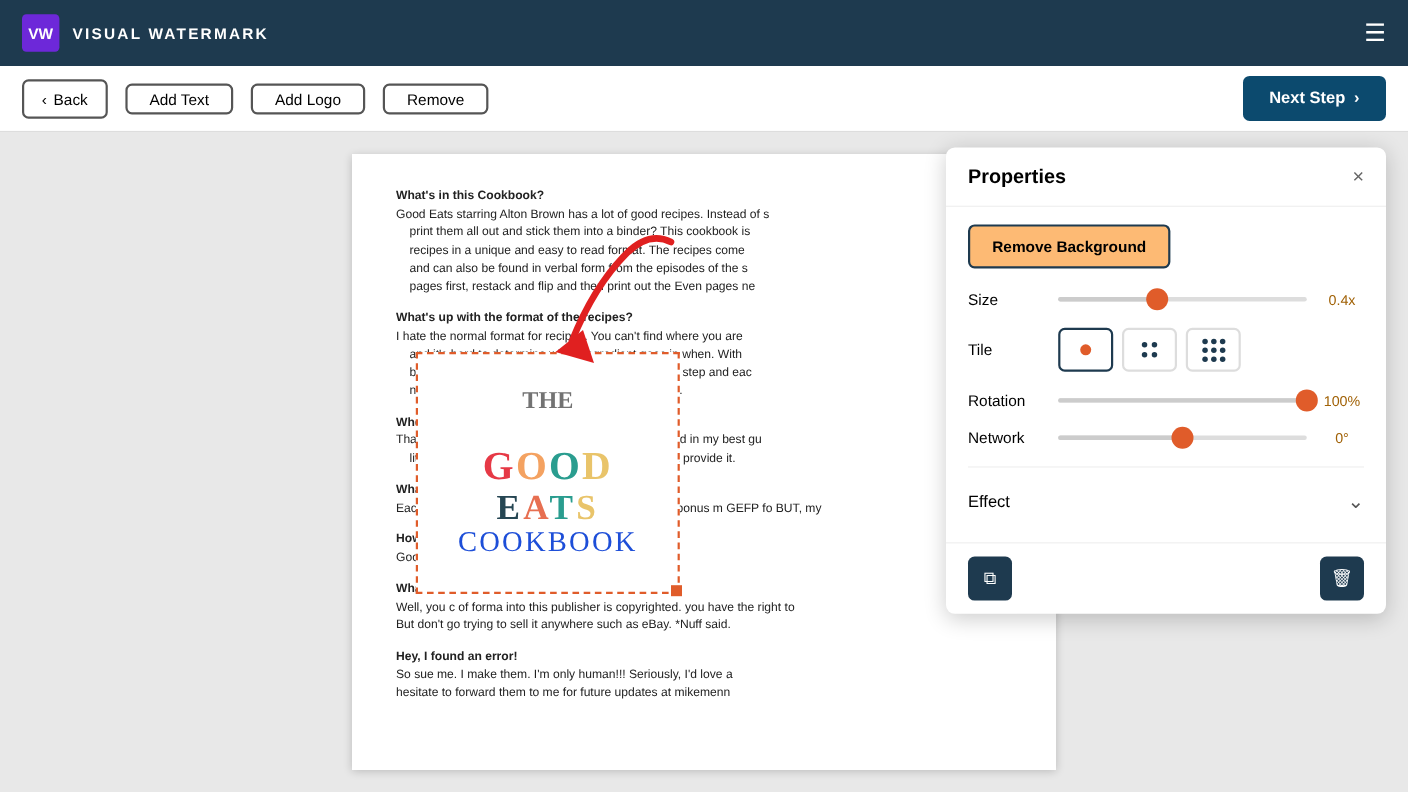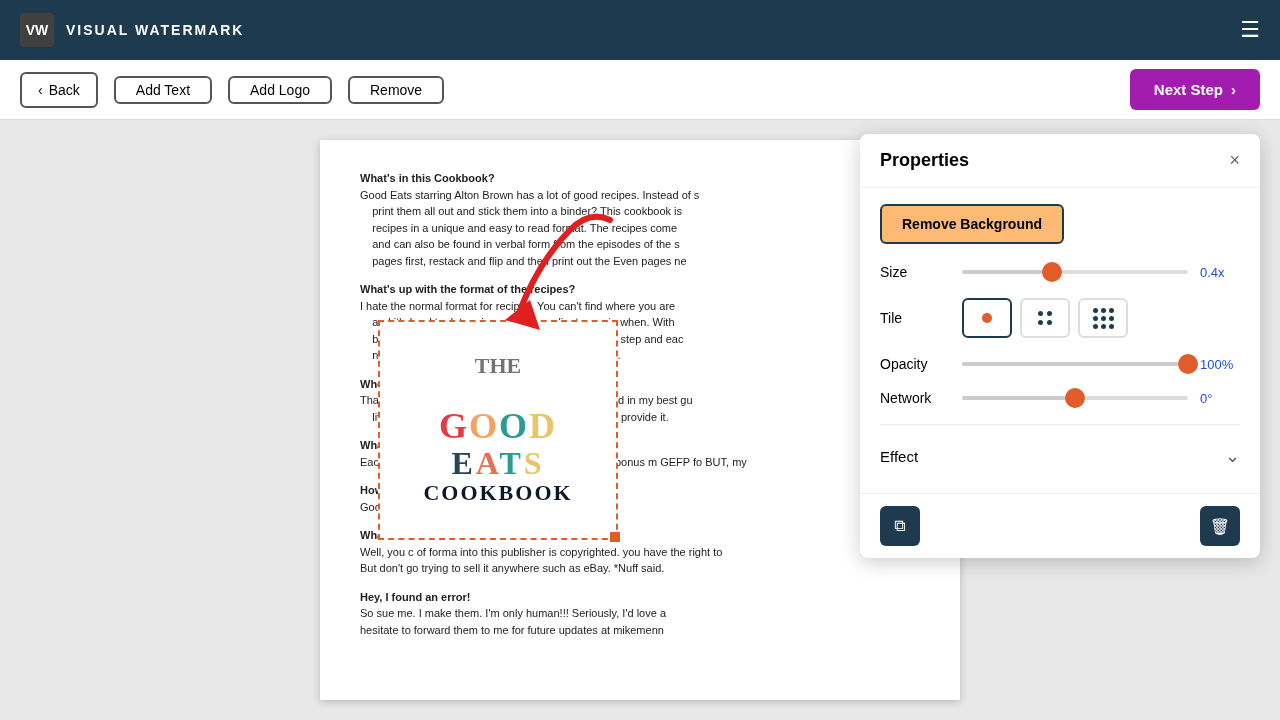--- a/index.html
+++ b/index.html
@@ -10,21 +10,21 @@
       background: #1e3a4f;
       height: 60px;
       display: flex;
       align-items: center;
       padding: 0 20px;
       justify-content: space-between;
     }
     .header-left { display: flex; align-items: center; gap: 12px; }
     .logo-icon {
       width: 34px; height: 34px;
-      background: #404040;
+      background: #6d28d9;
       border-radius: 4px;
       display: flex; align-items: center; justify-content: center;
       color: white; font-weight: bold; font-size: 14px;
     }
     .header-title {
       color: white;
       font-size: 14px;
       font-weight: 700;
       letter-spacing: 2px;
       text-transform: uppercase;
@@ -54,21 +54,21 @@
       border: 2px solid #555;
       background: white;
       padding: 4px 20px;
       border-radius: 6px;
       cursor: pointer;
       font-size: 14px;
       font-weight: 500;
     }
     .btn-next {
       margin-left: auto;
-      background: #a21caf;
+      background: #0c4a6e;
       color: white;
       border: none;
       padding: 12px 24px;
       border-radius: 6px;
       cursor: pointer;
       font-size: 15px;
       font-weight: 600;
       display: flex; align-items: center; gap: 8px;
     }
 
@@ -128,21 +128,21 @@
     .wm-good { font-size: 36px; font-weight: 900; letter-spacing: 2px; margin-top: 28px; }
     .wm-good span:nth-child(1) { color: #e63946; }
     .wm-good span:nth-child(2) { color: #f4a261; }
     .wm-good span:nth-child(3) { color: #2a9d8f; }
     .wm-good span:nth-child(4) { color: #e9c46a; }
     .wm-eats { font-size: 32px; font-weight: 900; letter-spacing: 3px; }
     .wm-eats span:nth-child(1) { color: #264653; }
     .wm-eats span:nth-child(2) { color: #e76f51; }
     .wm-eats span:nth-child(3) { color: #2a9d8f; }
     .wm-eats span:nth-child(4) { color: #e9c46a; }
-    .wm-cookbook { color: #0f172a; font-size: 22px; font-weight: 700; letter-spacing: 2px; }
+    .wm-cookbook { color: #1d4ed8; font-size: 26px; font-weight: 400; letter-spacing: 2px; }
     .resize-handle {
       position: absolute;
       bottom: -4px; right: -4px;
       width: 10px; height: 10px;
       background: #e05c2a;
       cursor: se-resize;
     }
 
     
     .arrow-annotation {
@@ -220,23 +220,23 @@
       position: absolute;
       top: 50%;
       transform: translate(-50%, -50%);
       width: 20px; height: 20px;
       border-radius: 50%;
       background: #e05c2a;
       cursor: pointer;
     }
     .prop-value {
       width: 40px;
-      text-align: left;
+      text-align: center;
       font-size: 13px;
-      color: #1d4ed8;
+      color: #a16207;
     }
 
     
     .tile-options {
       flex: 1;
       display: flex;
       gap: 8px;
     }
     .tile-btn {
       border: 2px solid #ddd;
@@ -438,21 +438,21 @@
                 <span></span>
               <span></span>
                 <span></span>
                 <span></span>
             </div>
           </button>
         </div>
       </div>
 
       <div class="prop-row">
-        <span class="prop-label">Opacity</span>
+        <span class="prop-label">Rotation</span>
         <div class="slider-wrapper">
           <div class="slider-fill" style="width:100%"></div>
           <div class="slider-thumb" style="left:100%"></div>
         </div>
         <span class="prop-value">100%</span>
       </div>
 
       <div class="prop-row">
         <span class="prop-label">Network</span>
         <div class="slider-wrapper">

